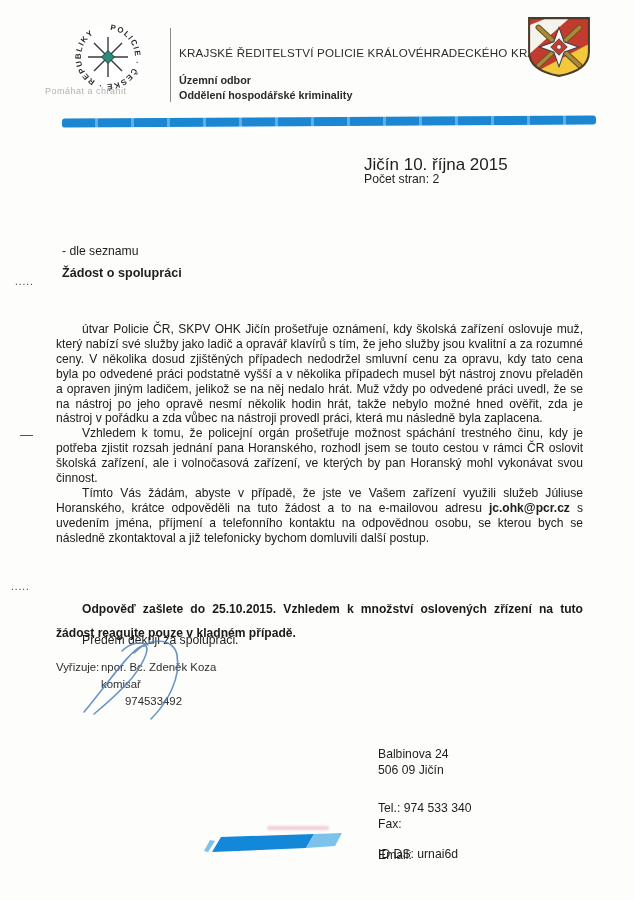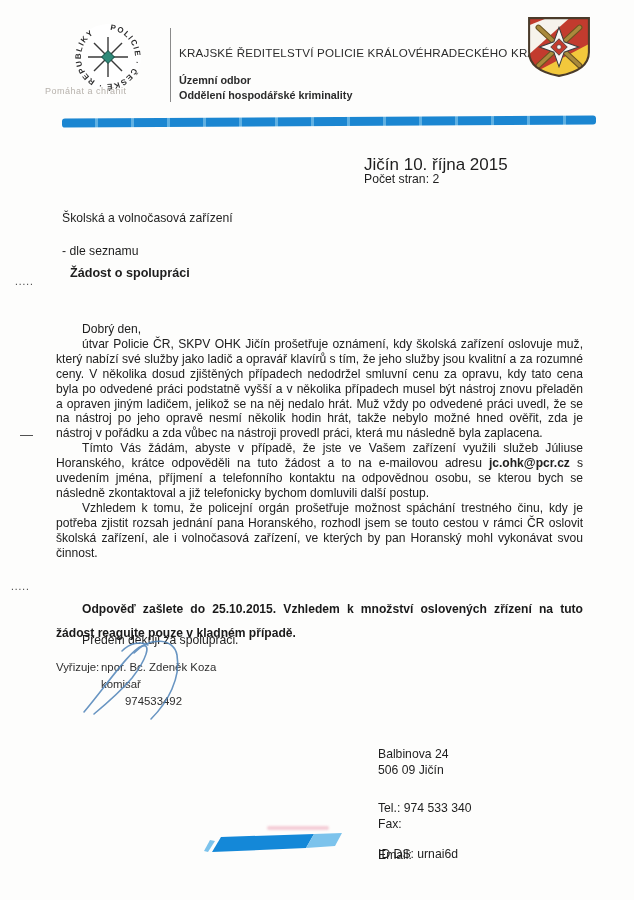--- a/index.html
+++ b/index.html
@@ -20,21 +20,21 @@
     left:62px;top:117px;width:534px;height:9px;border-radius:3px;
     background:repeating-linear-gradient(90deg,#1b86d1 0px,#1b86d1 33px,#5fb0e2 33px,#5fb0e2 36px);
     transform:rotate(-.35deg);
   }
   
   .refnum{left:62px;top:155px;font-size:12.2px;}
   .place-date{left:364px;top:155px;font-size:17px;}
   .page-count{left:364px;top:172px;font-size:12.2px;}
   .addr1{left:62px;top:211px;font-size:12.2px;}
   .addr2{left:62px;top:244px;font-size:12.2px;}
-  .subject{left:70px;top:266px;font-size:12.6px;font-weight:bold;}
+  .subject{left:62px;top:266px;font-size:12.6px;font-weight:bold;}
   
   .mark{color:#3a3a3a;font-size:10px;letter-spacing:1px;}
   .mark-dots-top{left:15px;top:276px;}
   .mark-dash{left:20px;top:427px;font-size:13px;}
   .mark-dots-bottom{left:11px;top:581px;}
   
   .body-text{
     left:56px;top:322px;width:527px;font-size:12.1px;line-height:14.9px;
     text-align:justify;color:#202020;
   }
@@ -123,34 +123,32 @@
       </g>
       <path d="M3,3 H61 V36 C61,50 48,56 32,59 C16,56 3,50 3,36 Z" fill="none" stroke="#4a3b2a" stroke-width="2"></path>
     </svg>
   </div>
 
   <div class="abs topbar"></div>
 
   <div class="abs place-date">Jičín 10. října 2015</div>
   <div class="abs page-count">Počet stran: 2</div>
 
-  <div class="abs addr1">Školská a volnočasová zařízení</div>
   <div class="abs addr2">- dle seznamu</div>
 
   <div class="abs subject">Žádost o spolupráci</div>
 
   <div class="abs mark mark-dots-top">.....</div>
   <div class="abs mark mark-dash">—</div>
   <div class="abs mark mark-dots-bottom">.....</div>
 
   <div class="abs body-text">
-    <p class="salutation">Dobrý den,</p>
     <p>útvar Policie ČR, SKPV OHK Jičín prošetřuje oznámení, kdy školská zařízení oslovuje muž, který nabízí své služby jako ladič a opravář klavírů s tím, že jeho služby jsou kvalitní a za rozumné ceny. V několika dosud zjištěných případech nedodržel smluvní cenu za opravu, kdy tato cena byla po odvedené práci podstatně vyšší a v několika případech musel být nástroj znovu přeladěn a opraven jiným ladičem, jelikož se na něj nedalo hrát. Muž vždy po odvedené práci uvedl, že se na nástroj po jeho opravě nesmí několik hodin hrát, takže nebylo možné hned ověřit, zda je nástroj v pořádku a zda vůbec na nástroji provedl práci, která mu následně byla zaplacena.</p>
+    <p>Vzhledem k tomu, že policejní orgán prošetřuje možnost spáchání trestného činu, kdy je potřeba zjistit rozsah jednání pana Horanského, rozhodl jsem se touto cestou v rámci ČR oslovit školská zařízení, ale i volnočasová zařízení, ve kterých by pan Horanský mohl vykonávat svou činnost.</p>
     <p><span>Tímto Vás žádám, abyste v případě, že jste ve Vašem zařízení využili služeb Júliuse Horanského, krátce odpověděli na tuto žádost a to na e-mailovou adresu </span><span class="email-bold">jc.ohk@pcr.cz</span><span> s uvedením jména, příjmení a telefonního kontaktu na odpovědnou osobu, se kterou bych se následně zkontaktoval a již telefonicky bychom domluvili další postup.</span></p>
-    <p>Vzhledem k tomu, že policejní orgán prošetřuje možnost spáchání trestného činu, kdy je potřeba zjistit rozsah jednání pana Horanského, rozhodl jsem se touto cestou v rámci ČR oslovit školská zařízení, ale i volnočasová zařízení, ve kterých by pan Horanský mohl vykonávat svou činnost.</p>
   </div>
 
   <p class="abs bold-para">Odpověď zašlete do 25.10.2015. Vzhledem k množství oslovených zřízení na tuto žádost reagujte pouze v kladném případě.</p>
   <div class="abs closing">Předem děkuji za spolupráci.</div>
 
   <div class="abs sig-label">Vyřizuje:</div>
   <div class="abs sig-name">npor. Bc. Zdeněk Koza</div>
   <div class="abs sig-title">komisař</div>
   <div class="abs sig-phone">974533492</div>
 

